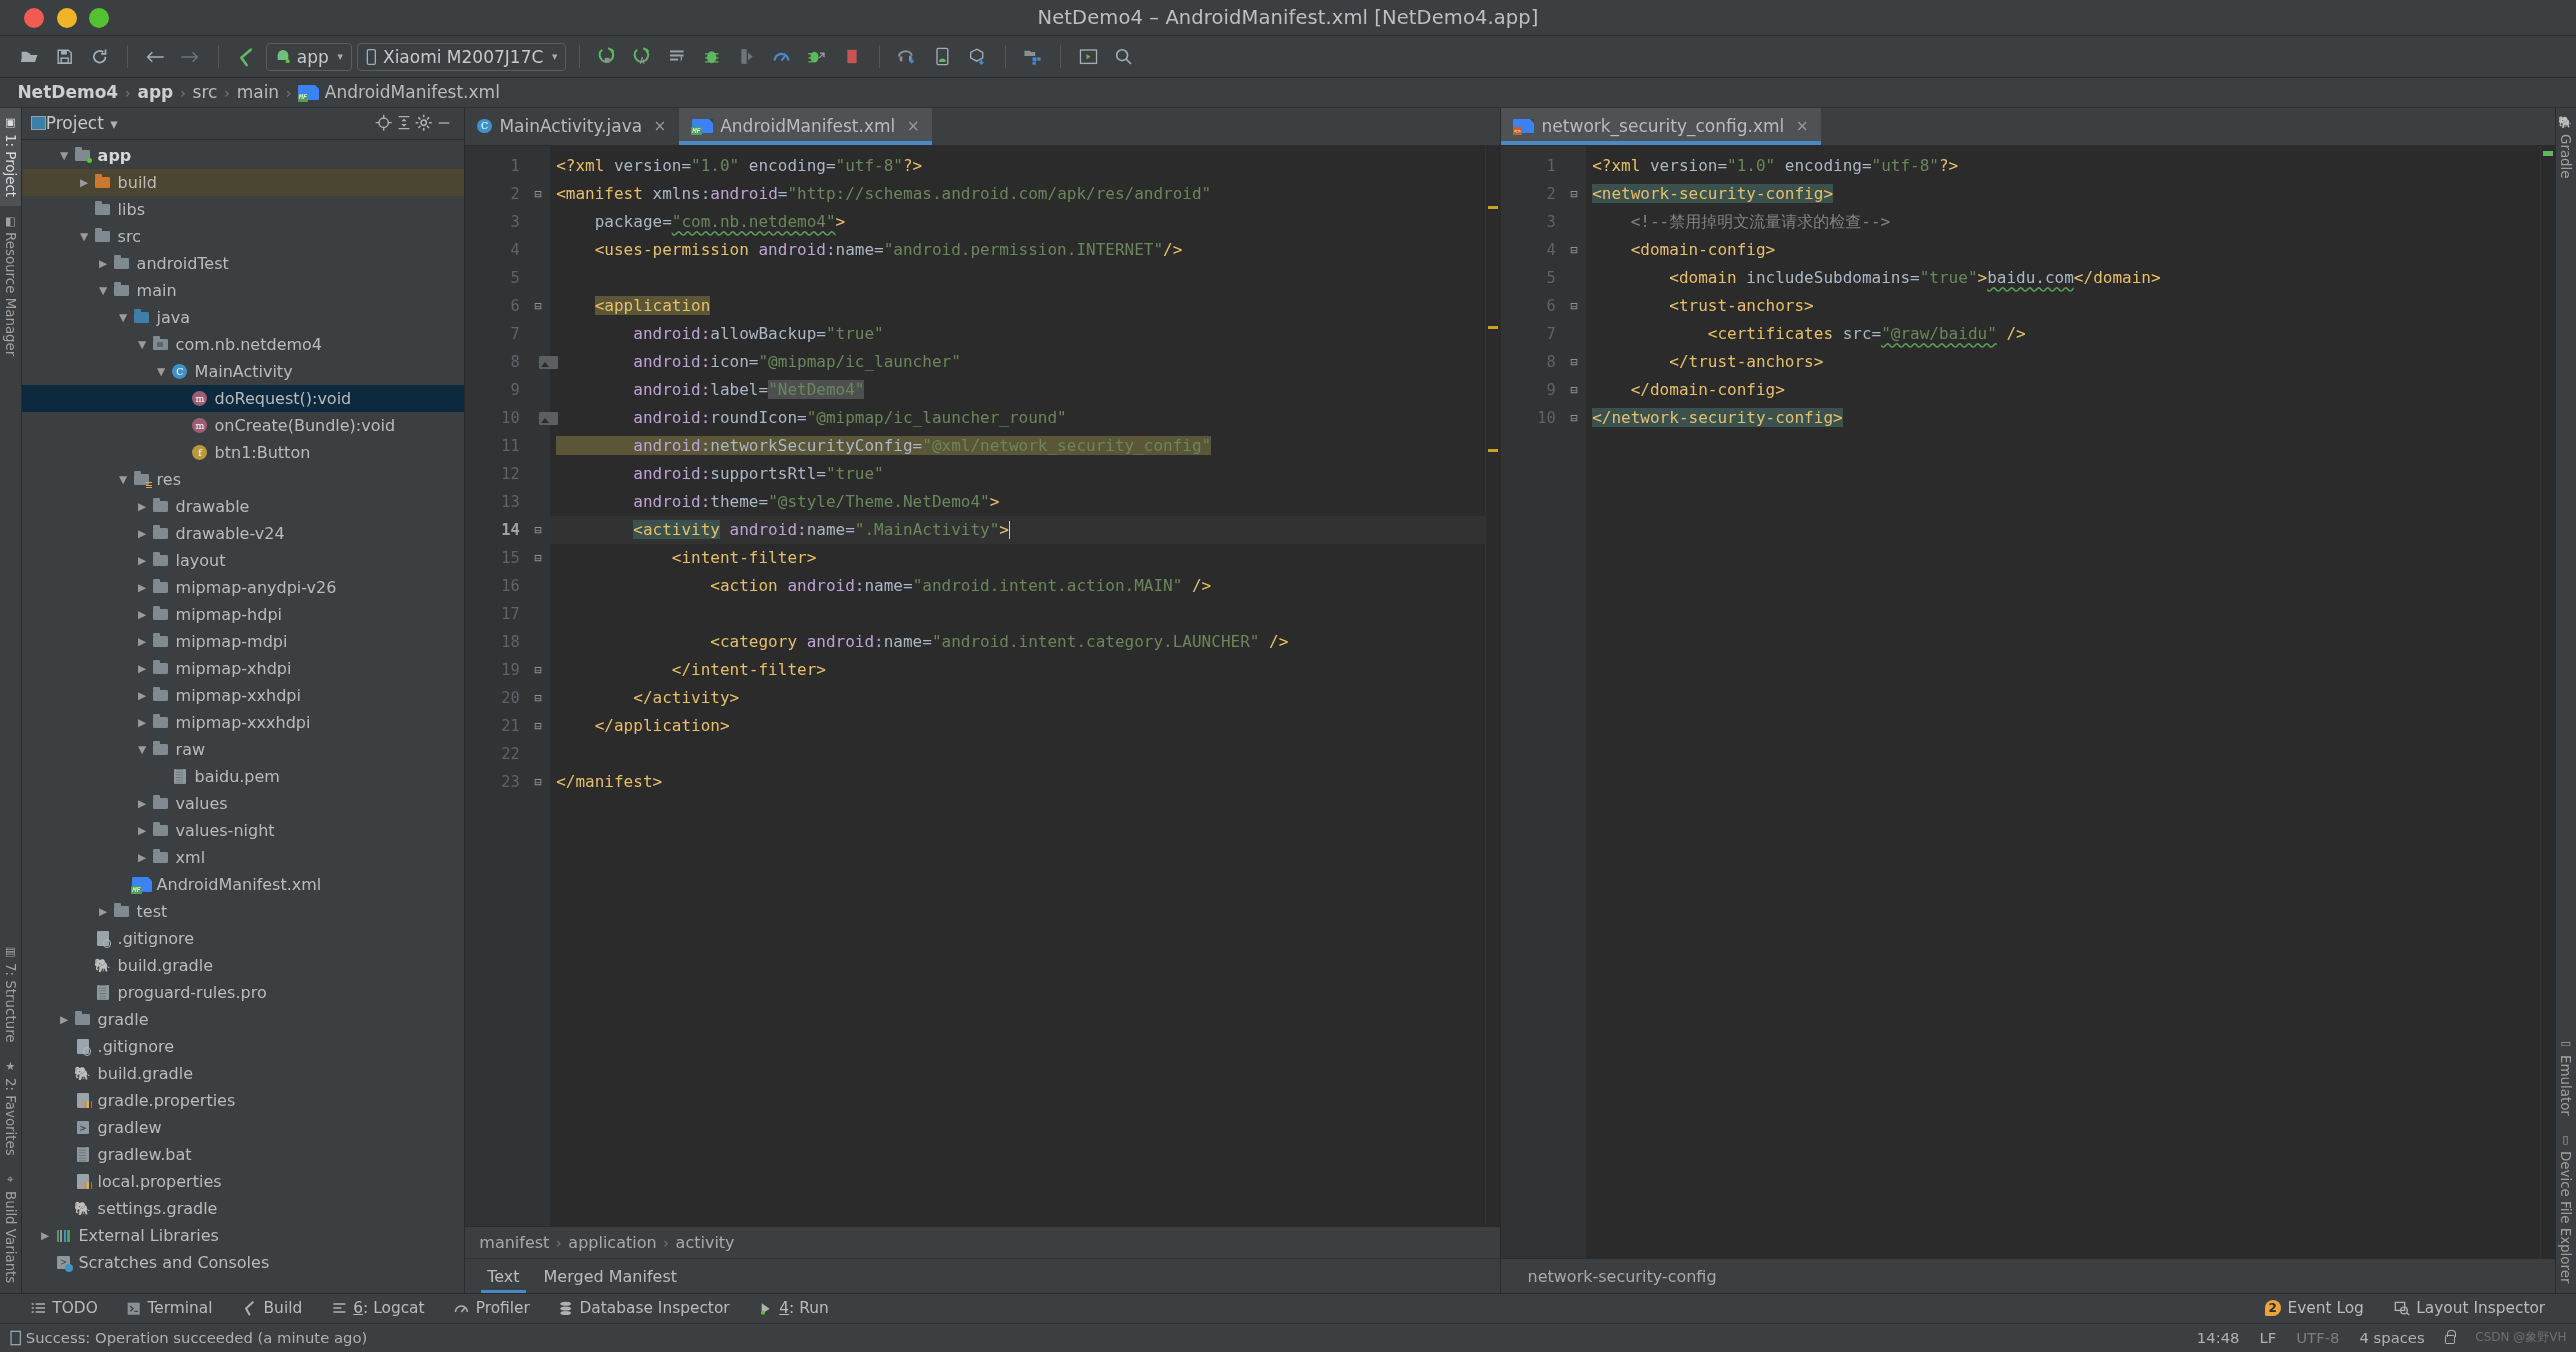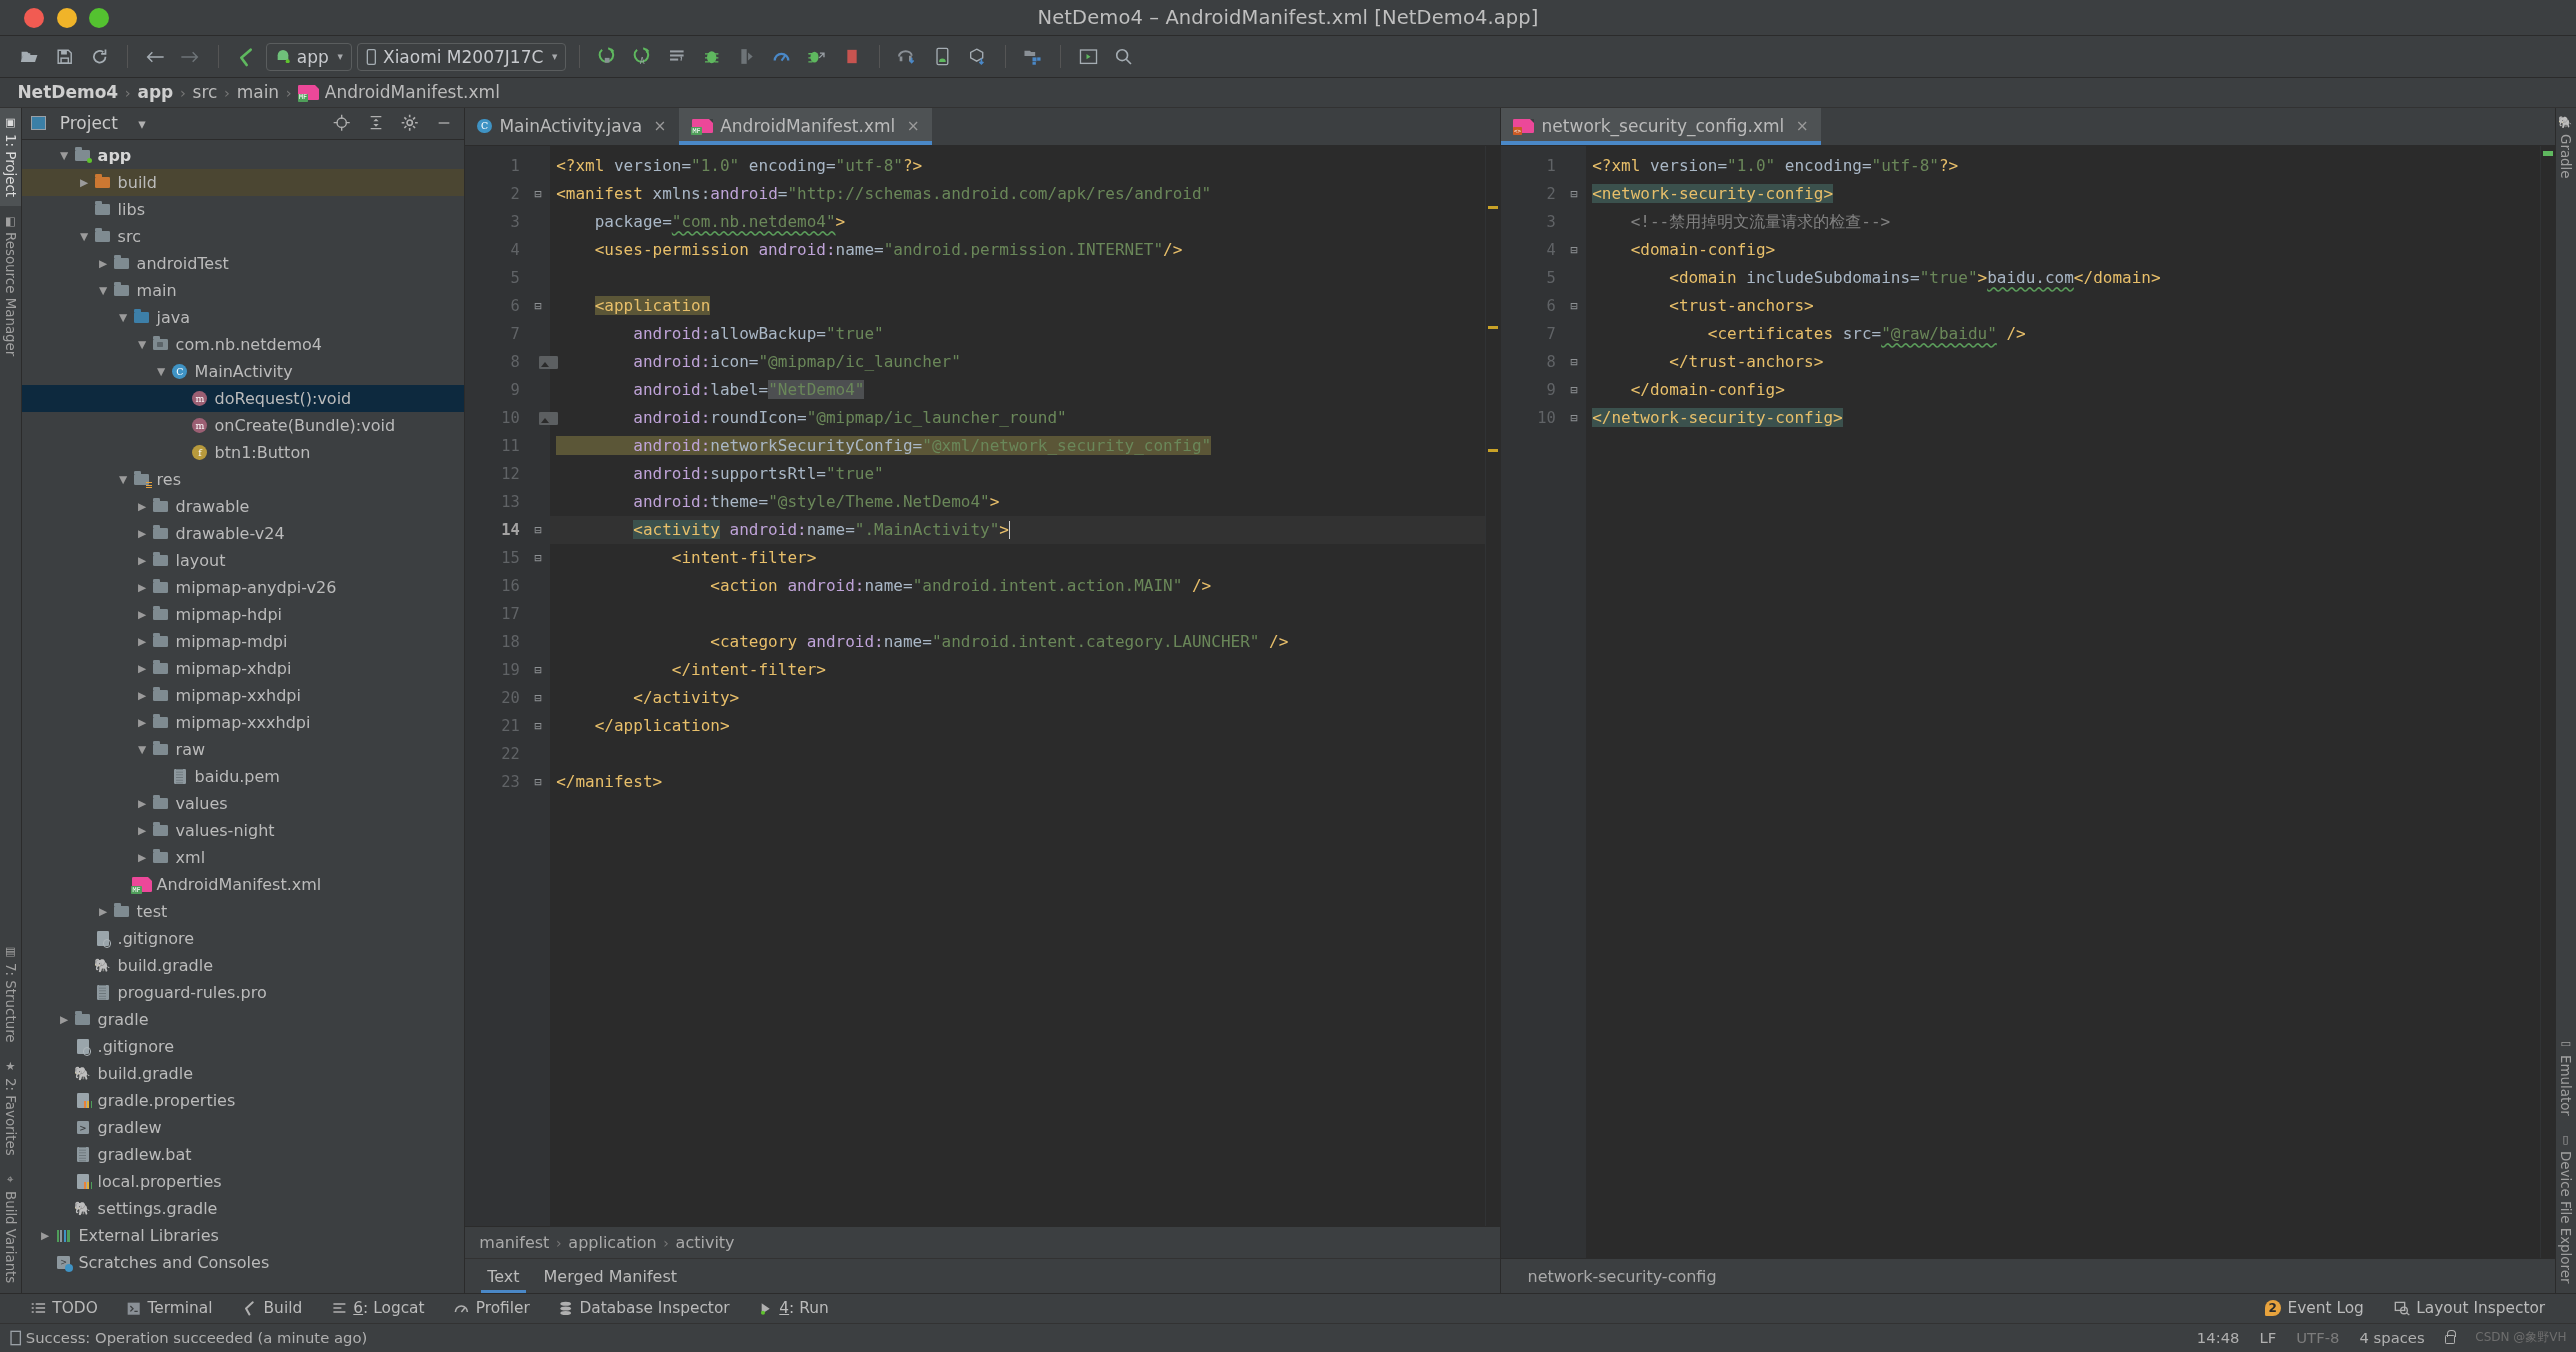--- a/index.html
+++ b/index.html
@@ -100,21 +100,21 @@
   
   .project-panel {
     width: 443px; min-width: 443px;
     background: #3c3f41;
     display: flex; flex-direction: column;
     border-right: 0.7px solid #2b2b2b;
   }
   .pp-head {
     height: 32px; min-height: 32px;
     display: flex; align-items: center;
-    padding: 0 9.4px; gap: 14px;
+    padding: 0 9.4px; gap: 0;
     border-bottom: 0.7px solid #2b2b2b;
   }
   .pp-title { font-size: 17px; color: #c9c9c9; }
   .pp-head .sq { width: 14.8px; height: 14.8px; border: 1.3px solid #9aa0a6; background: #3b7fa6; }
   .pp-head-spacer { flex: 1; }
   .pp-ico { width: 20px; height: 20px; display:flex; align-items:center; justify-content:center; color:#b0b0b0; font-size: 14.8px; }
 
   .tree {
     flex: 1; overflow: hidden;
     padding-top: 2.7px;
@@ -136,21 +136,21 @@
 
   
   .folder { width: 14.8px; height: 11.4px; background:#7f8b91; border-radius: 1.3px; position: relative; }
   .folder::before { content:""; position:absolute; top:-2.7px; left:0; width: 6.7px; height: 2.7px; background:#7f8b91; border-radius:1.3px 1.3px 0 0;}
   .folder.orange { background:#cc7832; } .folder.orange::before { background:#cc7832; }
   .folder.blue { background:#3d7fa8; } .folder.blue::before { background:#3d7fa8; }
   .folder .badge-dot { position:absolute; right:-2px; bottom:-2px; width:5.4px; height:5.4px; border-radius:50%; background:#5fc22e; }
   .folder .badge-lines { position:absolute; right:-2.7px; bottom:-2.7px; width:6px; height:6px;
      background: repeating-linear-gradient(#e8a33d 0 1.3px, transparent 1.3px 2.7px); }
 
-  .filedoc { width:21px; height:14.8px; background:#ec4899; border-radius:1.3px; position:relative;}
+  .filedoc { width:21px; height:14.8px; background:#3b82f6; border-radius:1.3px; position:relative;font-style:italic;}
   .filedoc::after { content:""; position:absolute; top:0; right:0; border-left: 4px solid transparent; border-top: 4px solid #3c3f41; }
   .mf { position:absolute; left:-0.7px; bottom:-2px; background:#4f9e5a; color:#fff; font-size:6.7px; line-height:6.7px; padding:0.7px 1.3px; border-radius:0.7px; font-family:"DejaVu Sans Mono", monospace;}
   .txtdoc { width:11.4px; height:14.8px; background:#8d989e; border-radius:1.3px;
      background-image: repeating-linear-gradient(#6c767b 0 1.3px, transparent 1.3px 2.7px);
      background-size: 7.4px 2.7px; background-repeat: repeat-y; background-position: 2px 2.7px; }
   .gitico { width:11.4px; height:14.8px; background:#9aa5ab; border-radius:1.3px; position:relative; }
   .gitico::after{ content:""; position:absolute; right:-2.7px; bottom:-2px; width:6.7px; height:6.7px; border:1.3px solid #aeb6ba; border-radius:50%; }
   .eleph { font-size:13.4px; color:#9aa5ab; }
   .propico { width:11.4px; height:14.8px; background:#9aa5ab; border-radius:1.3px; position:relative; }
   .propico::after{ content:""; position:absolute; right:-3.4px; bottom:0; width:8px; height:7.4px;

